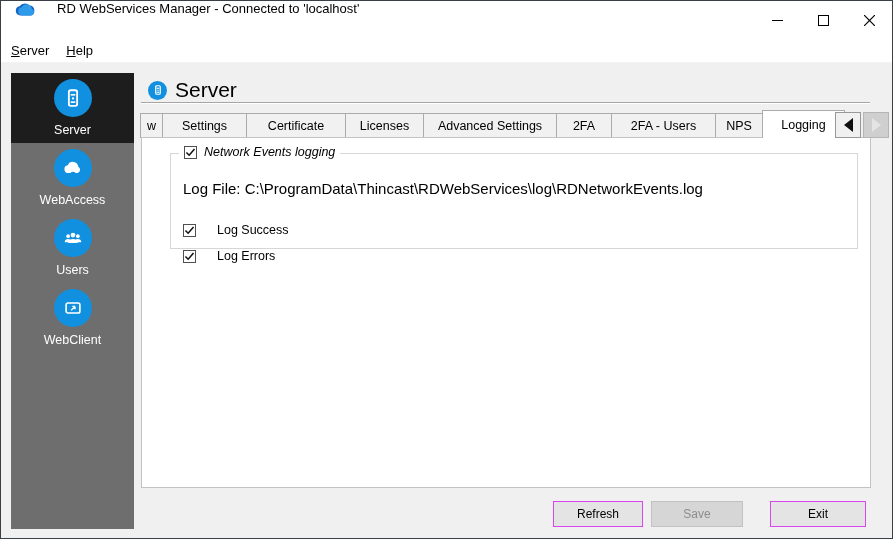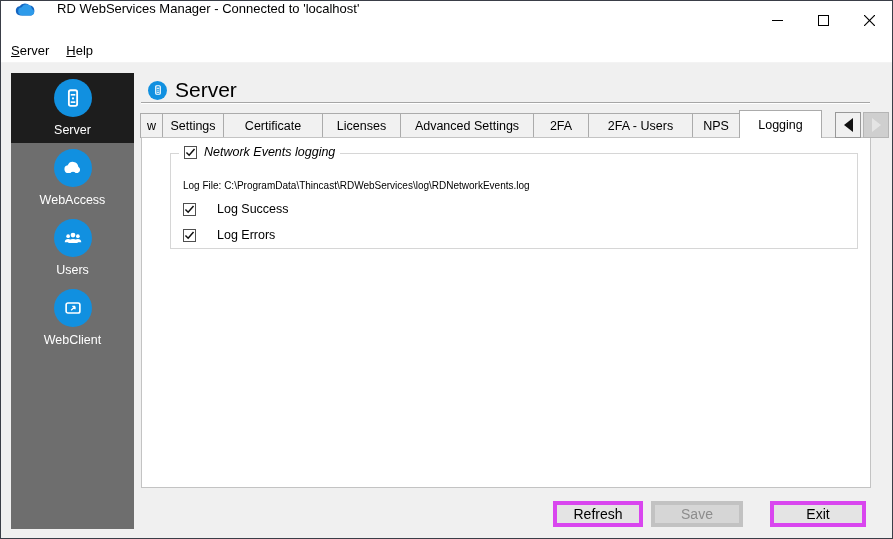--- a/index.html
+++ b/index.html
@@ -57,28 +57,28 @@
 
   
   .pane { position:absolute; left:140px; top:136px; width:730px; height:351px;
           background:#fff; border:1px solid #c3c3c3; z-index:2; }
 
   .groupbox { position:absolute; left:28px; top:15px; width:688px; height:96px;
               border:1px solid #d6d6d6; }
   .gb-legend { position:absolute; left:8px; top:-9px; background:#fff; padding:0 5px;
                display:flex; align-items:center; gap:7px; font-size:12.5px;font-style:italic; }
   .gb-content { padding:26px 12px 0 12px; }
-  .log-line { font-size:10px; margin-bottom:11px; }
+  .log-line { font-size:15px; margin-bottom:26px; }
   .check-row { display:flex; align-items:center; gap:21px; margin-bottom:12px; font-size:12.5px; }
   .checkbox { width:13px; height:13px; background:#fff; border:1px solid #4f4f4f;
               display:flex; align-items:center; justify-content:center; flex:0 0 auto; }
 
   
-  .btn { position:absolute; top:500px; height:26px; background:#e4e4e4; border:4px solid #d946ef;
-         font-size:14px; font-family:inherit; text-align:center; }
+  .btn { position:absolute; top:500px; height:26px; background:#e4e4e4; border:1px solid #d946ef;
+         font-size:12px; font-family:inherit; text-align:center; }
   .btn-refresh { left:552px; width:90px; }
   .btn-save { left:650px; width:92px; background:#d6d6d6; border-color:#c2c2c2; color:#8d8d8d; }
   .btn-exit { left:749px; width:96px;margin-left:20px; }
 </style>
 </head>
 <body>
 
 <div class="window">
 
   <div class="titlebar">
@@ -171,21 +171,21 @@
         <line x1="9.5" y1="16.5" x2="14.5" y2="16.5" stroke="#fff" stroke-width="2.2"></line>
         <circle cx="12" cy="12.5" r="1.4" fill="#fff"></circle>
       </svg>
     </span>
     <span class="page-title">Server</span>
   </div>
   <div class="header-sep"></div>
 
   <div class="tabbar">
     <div class="tab" style="width:23px">w</div>
-    <div class="tab" style="width:62px">Settings</div>
+    <div class="tab" style="width:85px">Settings</div>
     <div class="tab" style="width:100px">Certificate</div>
     <div class="tab" style="width:79px">Licenses</div>
     <div class="tab" style="width:134px">Advanced Settings</div>
     <div class="tab" style="width:56px">2FA</div>
     <div class="tab" style="width:105px">2FA - Users</div>
     <div class="tab" style="width:48px">NPS</div>
     <div class="tab active" style="width:83px">Logging</div>
   </div>
   <div class="tab-scroll" style="left:832px">
     <div class="scroll-btn">

